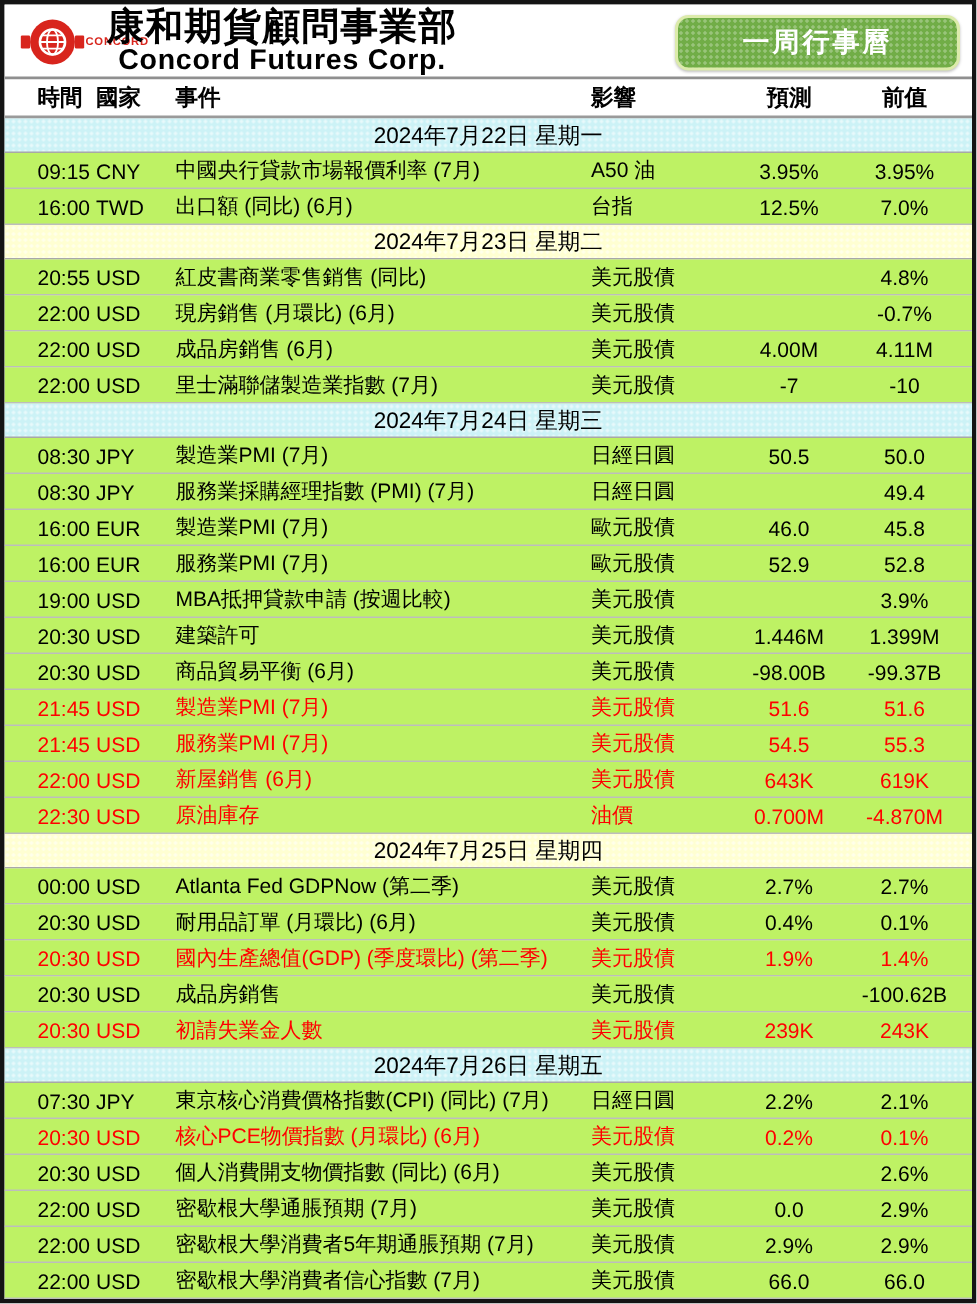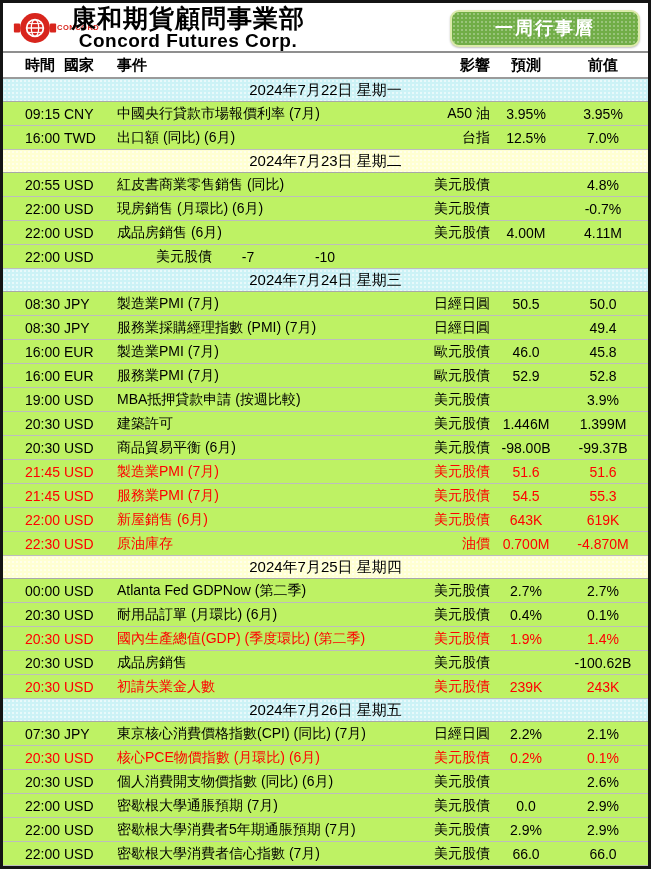--- a/index.html
+++ b/index.html
@@ -61,21 +61,21 @@
   .day-row {
     height:23px; display:flex; align-items:center; justify-content:center;
     font-size:15px; color:#000;
     border-bottom:1px solid #a8a8a8;
     background-image:radial-gradient(rgba(255,255,255,.55) 1px, transparent 1.2px);
     background-size:4px 4px;
   }
   .col-time     { width:55px; padding-left:22px; }
   .col-country  { width:58px; padding-left:6px; }
   .col-event    { flex:1; padding-left:1px; white-space:nowrap; overflow:hidden; }
-  .col-impact   { width:96px; text-align:right; }
+  .col-impact   { width:96px; text-align:left; }
   .col-forecast { width:72px; text-align:center; }
   .col-prev     { width:86px; text-align:center; padding-right:4px; }
 </style>
 </head>
 <body>
 
 <div class="wrapper">
 
   <div class="brand-bar">
     <div class="logo-block">
@@ -153,20 +153,21 @@
     <span class="col-time">22:00</span>
     <span class="col-country">USD</span>
     <span class="col-event">成品房銷售 (6月)</span>
     <span class="col-impact">美元股債</span>
     <span class="col-forecast">4.00M</span>
     <span class="col-prev">4.11M</span>
   </div>
       <div class="event-row">
     <span class="col-time">22:00</span>
     <span class="col-country">USD</span>
+    <span class="col-event">里士滿聯儲製造業指數 (7月)</span>
     <span class="col-impact">美元股債</span>
     <span class="col-forecast">-7</span>
     <span class="col-prev">-10</span>
   </div>
       <div class="day-row" style="background-color: rgb(204, 242, 246);">
     <span>2024年7月24日  星期三</span>
   </div>
       <div class="event-row">
     <span class="col-time">08:30</span>
     <span class="col-country">JPY</span>

